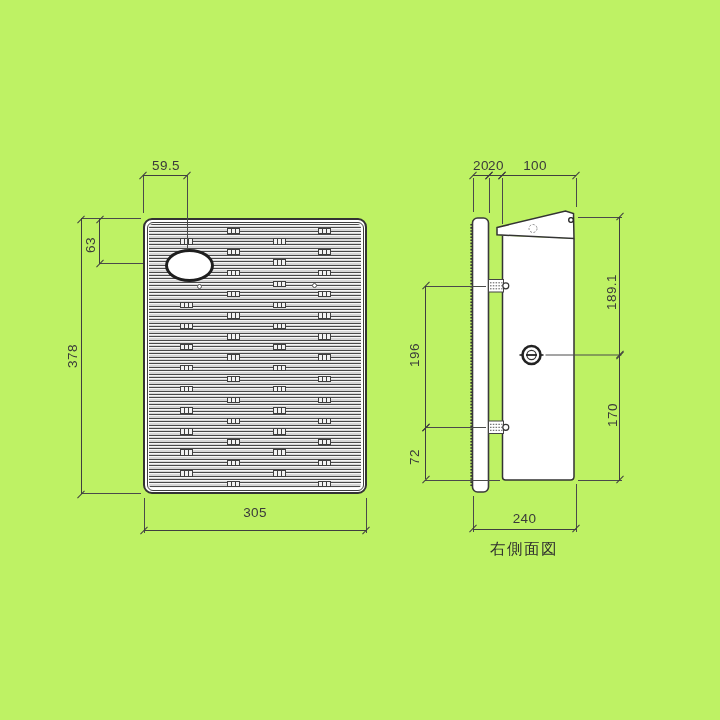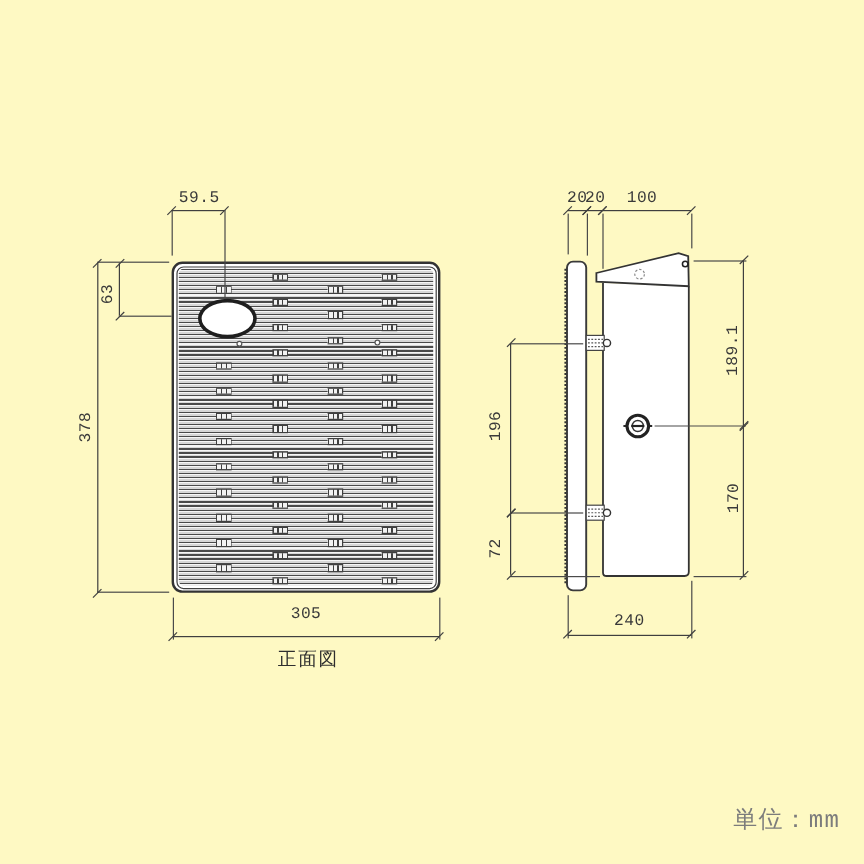--- a/index.html
+++ b/index.html
@@ -1,18 +1,18 @@
 <!DOCTYPE html>
 <html><head>
 <meta charset="utf-8">
 <style>
   html,body{margin:0;padding:0;background:#fff;}
   .canvas{
-    position:relative;width:720px;height:720px;background:#fef9c3;overflow:hidden;
-    font-family:Liberation Mono, monospace;
+    position:relative;width:720px;height:720px;background:#bef264;overflow:hidden;
+    font-family:Liberation Sans, sans-serif;
   }
   
   .ln{position:absolute;background:#4a4a4a;}
   .ext-h{height:1px;}
   .ext-v{width:1px;}
   .dl-h{height:1px;background:#3f3f3f;}
   .dl-v{width:1px;background:#3f3f3f;}
   .tick{position:absolute;width:10px;height:1px;background:#3f3f3f;transform:rotate(-45deg);}
   .dl-h > .tick.a{left:-5px;top:-0.5px;}
   .dl-h > .tick.b{right:-5px;top:-0.5px;}
@@ -146,21 +146,20 @@
     </div>
   <div class="dl-h" style="position:absolute;left:144px;top:530px;width:222px;">
       <span class="tick a"></span>
       <span class="tick b"></span>
     </div>
 
   <div class="dim-label" style="left:140px;top:157px;width:52px;height:16px;">59.5</div>
   <div class="dim-label rot" style="left:75px;top:237px;width:30px;height:16px;">63</div>
   <div class="dim-label rot" style="left:55px;top:348px;width:34px;height:16px;">378</div>
   <div class="dim-label" style="left:144px;top:504px;width:222px;height:16px;">305</div>
-  <div class="view-label" style="left:197px;top:539px;width:120px;">正面図</div>
 
   <svg width="720" height="720" viewBox="0 0 720 720">
 
     <path d="M502.5,235.8 L502.5,477 Q502.5,480 505.5,480 L570.5,480 Q574,480 574,476.5 L574,238.8" fill="#ffffff" stroke="#333" stroke-width="1.5"></path>
 
     <polygon points="497,227.5 565.5,211 573.5,213.5 574,238.5 497,234.8" fill="#ffffff" stroke="#333" stroke-width="1.5"></polygon>
     <circle cx="533" cy="228.5" r="4" fill="none" stroke="#8a8a8a" stroke-width="1" stroke-dasharray="2 1.6"></circle>
     <circle cx="571" cy="220" r="2.3" fill="#fff" stroke="#222" stroke-width="1.3"></circle>
 
     <rect x="472.5" y="218" width="16" height="274" rx="5" fill="#ffffff" stroke="#3a3a3a" stroke-width="1.6"></rect>
@@ -238,16 +237,16 @@
     </div>
 
   <div class="dim-label" style="left:467px;top:157px;width:28px;height:16px;">20</div>
   <div class="dim-label" style="left:482px;top:157px;width:28px;height:16px;">20</div>
   <div class="dim-label" style="left:517px;top:157px;width:36px;height:16px;">100</div>
   <div class="dim-label rot" style="left:589px;top:284px;width:44px;height:16px;">189.1</div>
   <div class="dim-label rot" style="left:595px;top:407px;width:34px;height:16px;">170</div>
   <div class="dim-label rot" style="left:397px;top:347px;width:34px;height:16px;">196</div>
   <div class="dim-label rot" style="left:400px;top:449px;width:28px;height:16px;">72</div>
   <div class="dim-label" style="left:473px;top:510px;width:103px;height:16px;">240</div>
-
-  <div class="unit-note">単位：mm</div>
+  <div class="view-label" style="left:458px;top:539px;width:132px;">右側面図</div>
+
 
 </div>
 
 </body></html>

